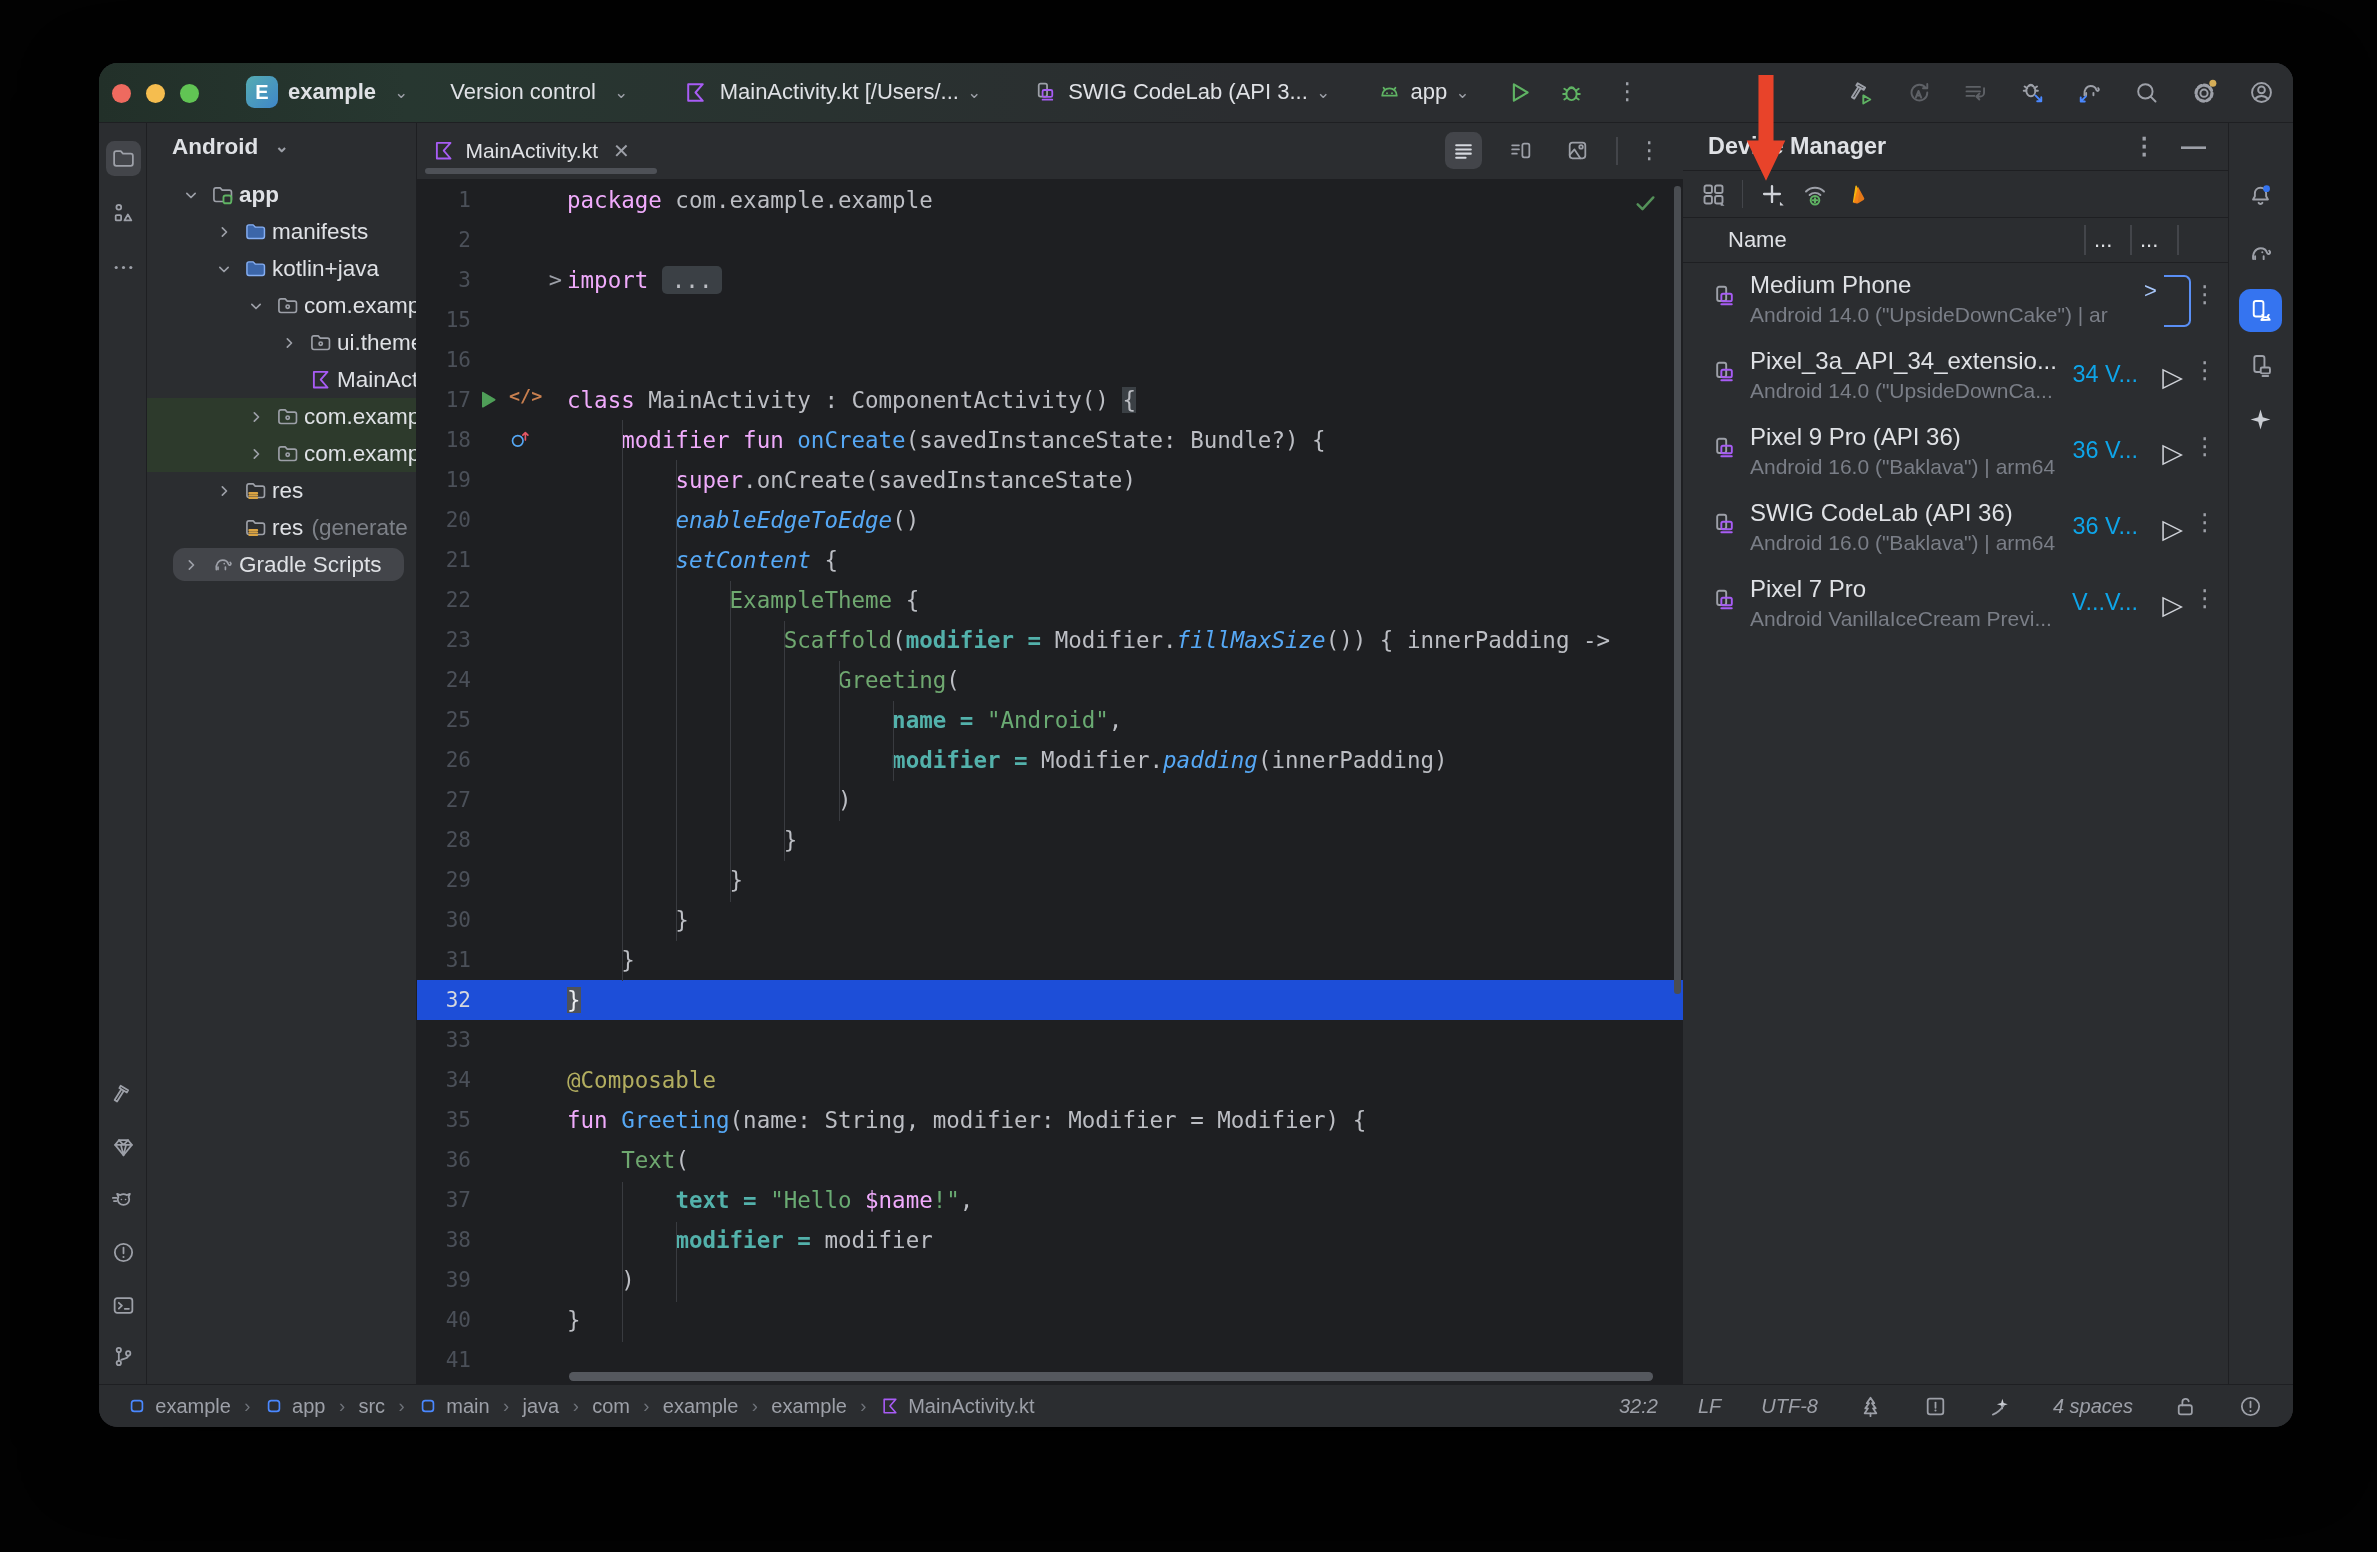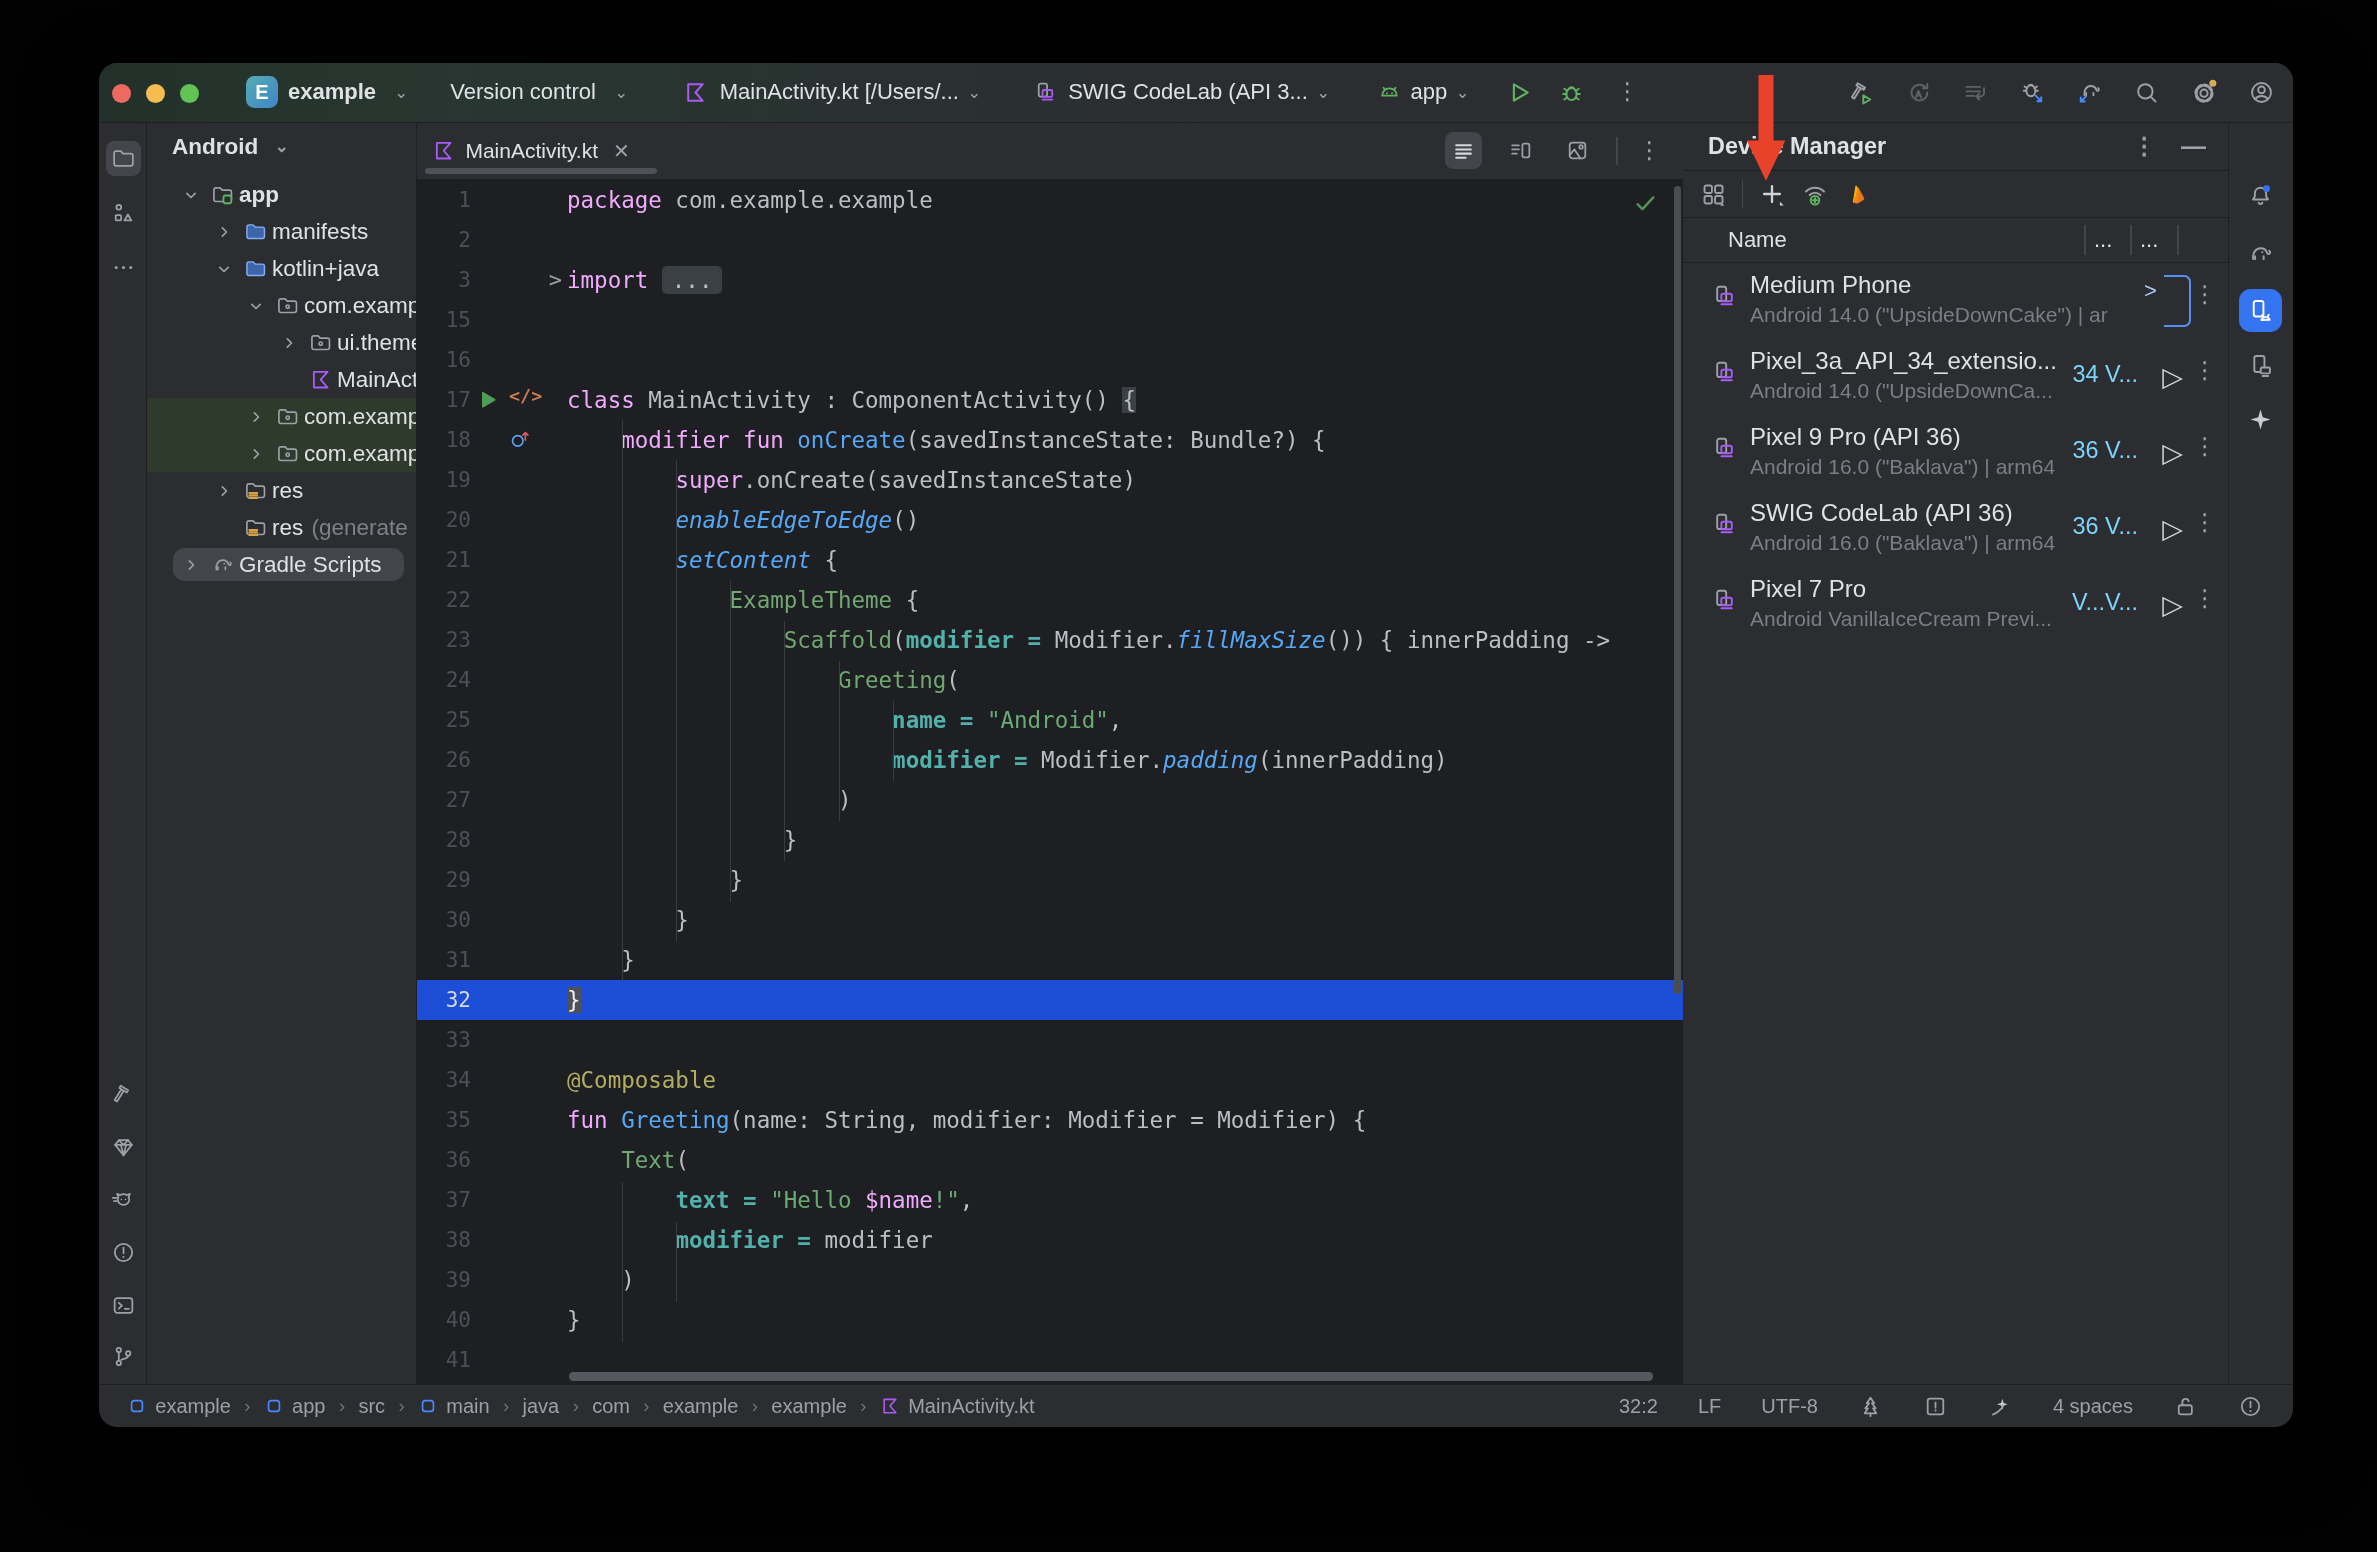--- a/index.html
+++ b/index.html
@@ -99,36 +99,36 @@
   .dmhead { height:45px; border-bottom:1.7px solid #1e1f22; position:relative; display:flex;
             align-items:center; color:#dfe1e5; font-size:22px; }
   .dmhead .colsep { position:absolute; top:6.7px; bottom:6.7px; width:1.7px; background:#43454a; }
   .dmrows { position:absolute; left:0; top:140px; width:100%; }
   .dmrow { height:76px; position:relative; }
   .dmrow .devicon { position:absolute; left:28px; top:20px; }
   .dname { position:absolute; left:67px; top:8.3px; color:#dfe1e5; font-size:24px; white-space:nowrap;
            max-width:334px; overflow:hidden; }
   .ddet { position:absolute; left:67px; top:40px; color:#7a7e87; font-size:21px; white-space:nowrap;
           max-width:359px; overflow:hidden; }
-  .dapi { position:absolute; right:90px; top:22px; color:#7dd3fc; font-size:23.4px; }
+  .dapi { position:absolute; right:90px; top:22px; color:#0ea5e9; font-size:23.4px; }
   .dplay { position:absolute; right:45px; top:22px; }
   .dkebab { position:absolute; right:11.7px; top:20px; }
   .dexpand { position:absolute; right:37px; top:11.7px; width:27px; height:52px;
              border:2.5px solid #5a8ff5; border-left:none; border-radius:0 6.7px 6.7px 0; }
   .dexpand .gt { position:absolute; left:-20px; top:1.7px; color:#a8c7fa; font-size:22px; }
   .kebab { color:#9da0a8; font-size:23.4px; letter-spacing:0; line-height:1; }
   .arrow { position:absolute; left:1641px; top:11.7px; z-index:60; }
 
   
   .statusbar { position:absolute; left:0; bottom:0; width:100%; height:43px; background:#2b2d30;
                border-top:1.7px solid #1e1f22; color:#9da0a8; font-size:20px; }
   .crumbs { position:absolute; left:28px; top:0; height:42px; display:flex; align-items:center; gap:13.4px; }
   .crumb { display:flex; align-items:center; gap:8.3px; color:#9da0a8; }
   .csep { color:#6f737a; font-size:18.4px; }
-  .sbright { position:absolute; right:30px; top:0; height:42px; display:flex; align-items:center; gap:40px; }
+  .sbright { position:absolute; right:30px; top:0; height:42px; display:flex; align-items:center; gap:40px;font-style:italic; }
 </style>
 </head>
 <body>
 
 <div class="stage">
   <div class="window">
 
     <div class="titlebar">
       <div class="lights">
         <span class="light" style="background:#ee6a5f"></span>

